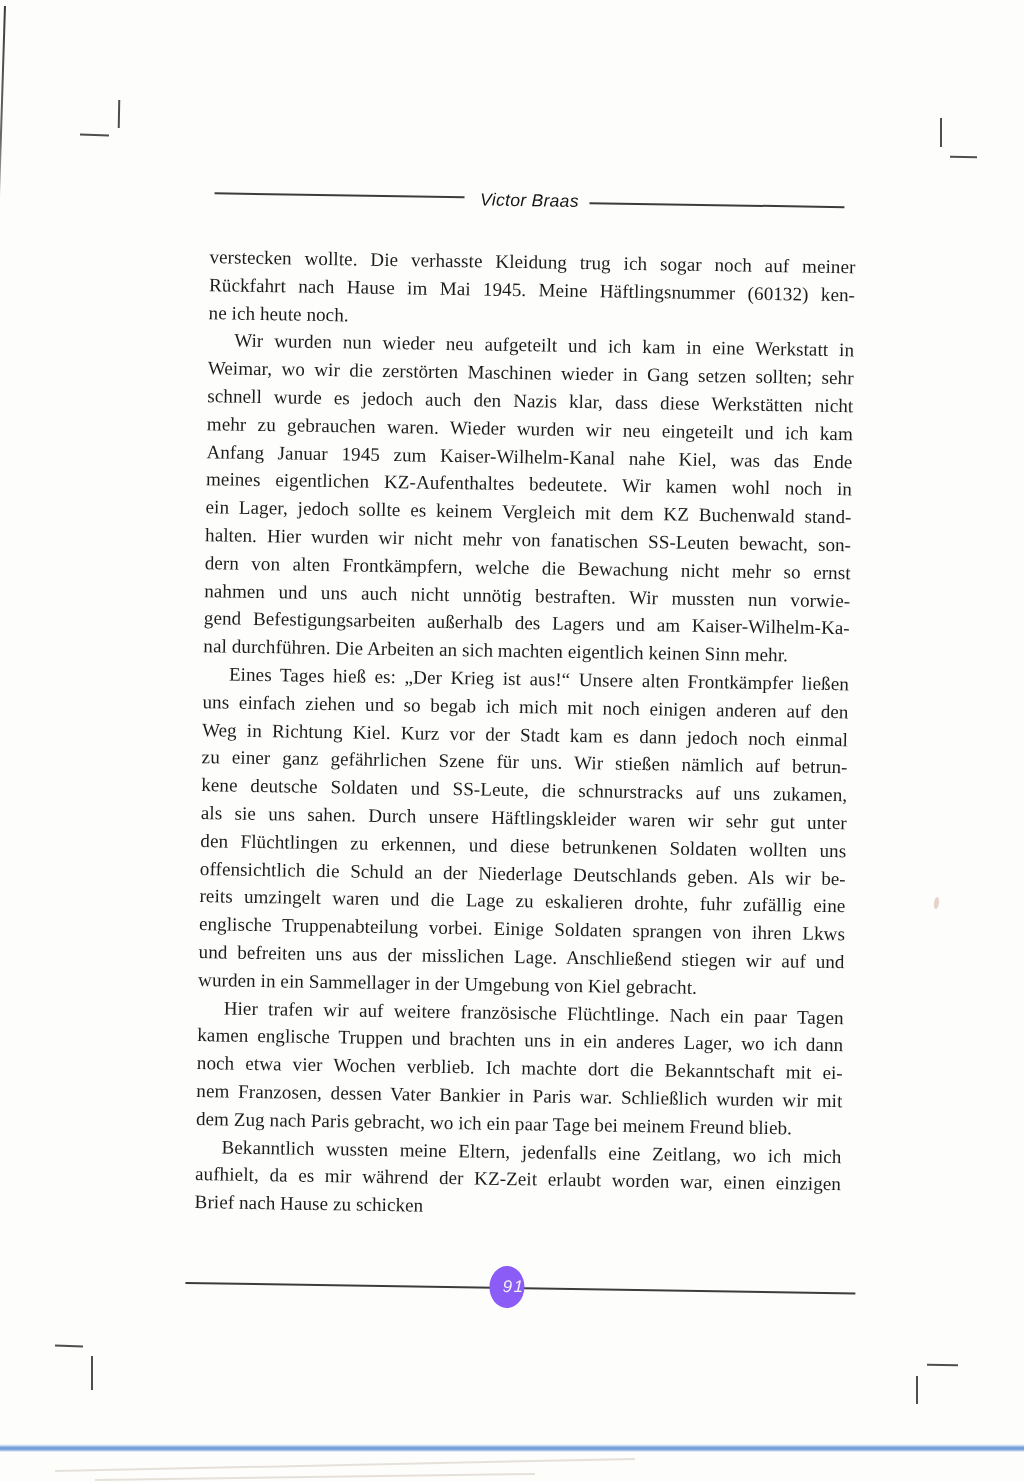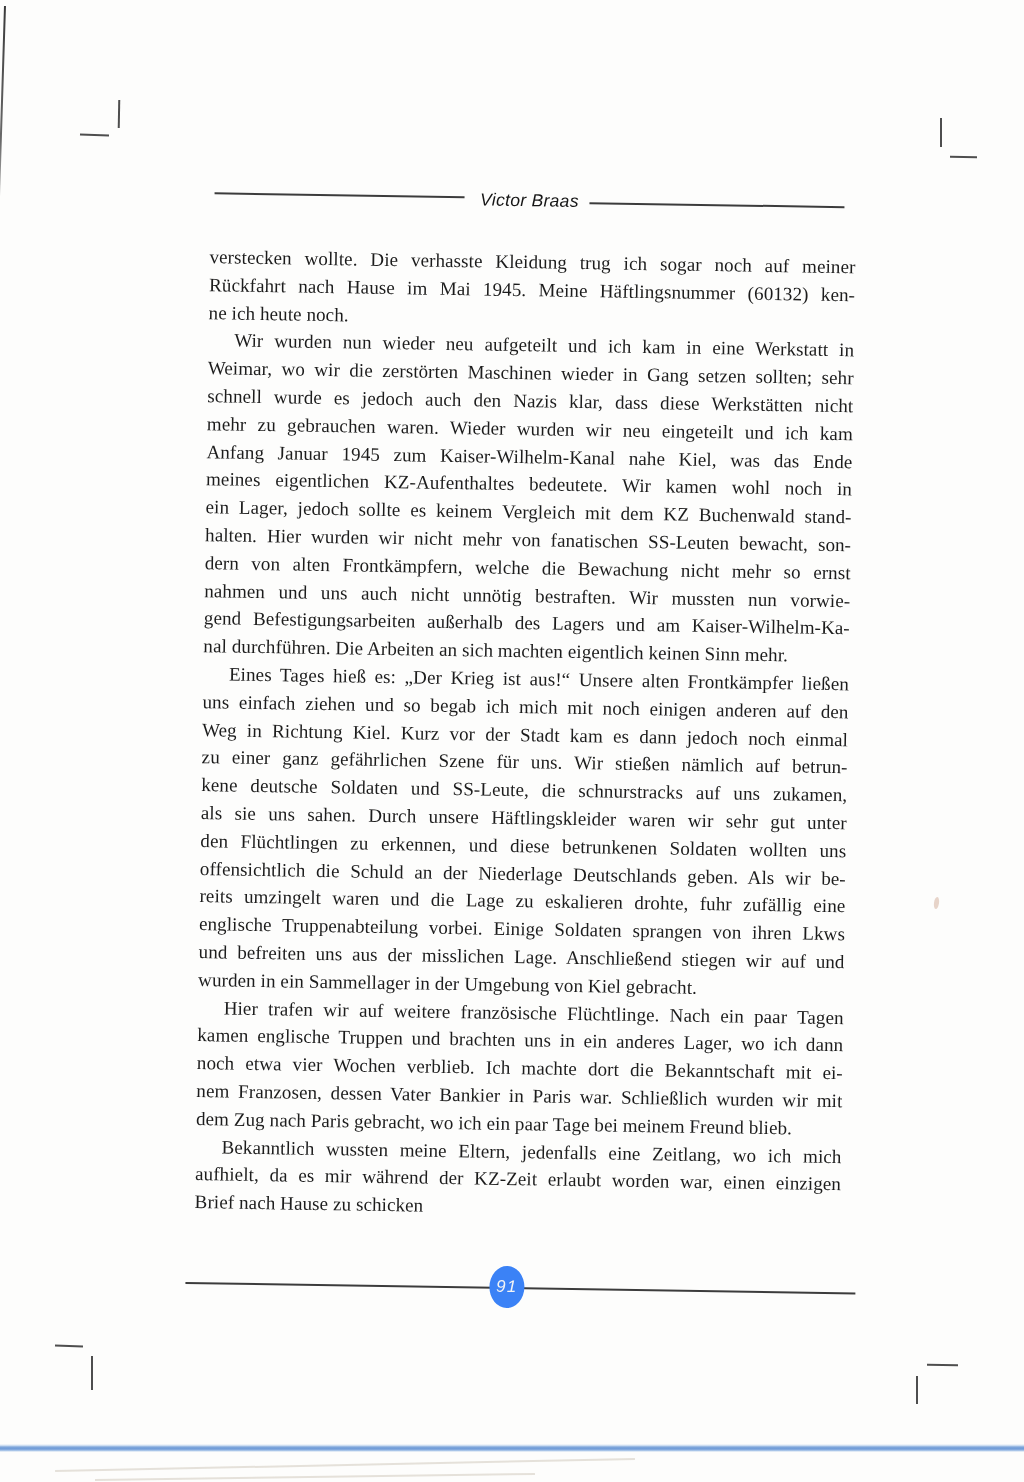--- a/index.html
+++ b/index.html
@@ -28,22 +28,22 @@
   .line{
     height:27.8px;line-height:27.8px;
     text-align:justify;text-align-last:justify;
     overflow:visible;white-space:nowrap;
   }
   .line.end{text-align-last:left;}
   .para.ind .line:first-child{text-indent:26px;}
   .footer-rule{left:194px;top:1287px;width:670px;height:1.6px;}
   .badge{
     position:absolute;left:498px;top:1266px;width:35px;height:42px;
-    background:#3b82f6;border-radius:50%;z-index:3;
-    display:flex;align-items:center;justify-content:center;
+    background:#8b5cf6;border-radius:50%;z-index:3;
+    display:flex;align-items:center;justify-content:flex-end;
   }
   .badge span{
     color:#f4f4f4;font-family:"Liberation Sans","DejaVu Sans",sans-serif;
     font-style:italic;font-size:17px;letter-spacing:1.5px;
   }
   
   .mark{position:absolute;background:#2f2f2f;opacity:.85;}
   .edge-line{
     position:absolute;left:4px;top:6px;width:2px;height:246px;
     background:linear-gradient(to bottom,#3a3a3a,#6a6a6a 55%,rgba(130,130,130,0));

